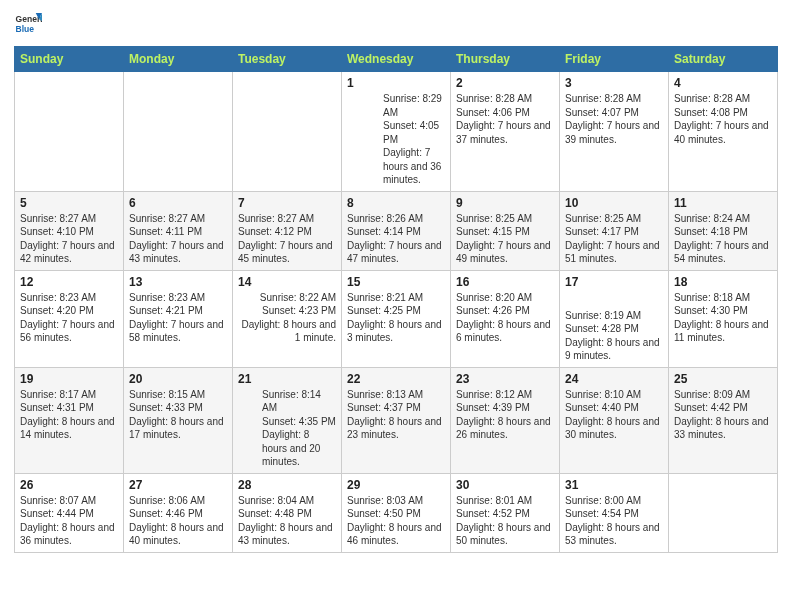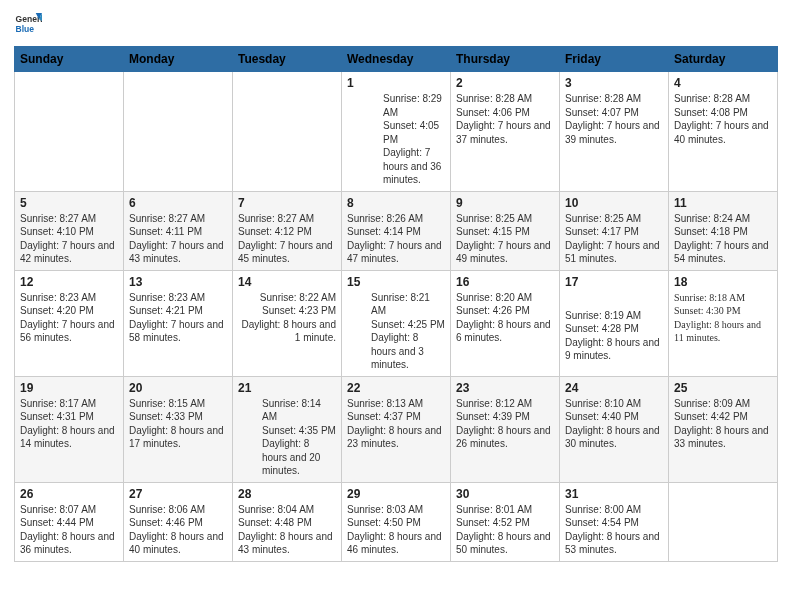--- a/index.html
+++ b/index.html
@@ -42,21 +42,21 @@
       font-size: 13px;
       color: #555;
     }
     .calendar-table {
       width: 100%;
       border-collapse: collapse;
       table-layout: fixed;
     }
     .calendar-table th {
       background-color: #2e6da4;
-      color: #000000;
+      color: #bef264;
       text-align: left;
       padding: 5px 5px;
       font-size: 12px;
       font-weight: bold;
       border: 1px solid #2e6da4;
     }
     .calendar-table td {
       border: 1px solid #ccc;
       vertical-align: top;
       padding: 4px 5px;
@@ -202,39 +202,39 @@
 Daylight: 7 hours and 58 minutes.</div>
           </td>
           <td>
             <span class="day-number">14</span>
             <div class="day-info" style="white-space: pre-wrap; text-align: right;">Sunrise: 8:22 AM
 Sunset: 4:23 PM
 Daylight: 8 hours and 1 minute.</div>
           </td>
           <td>
             <span class="day-number">15</span>
-            <div class="day-info" style="white-space: pre-wrap; margin-left: 24px;">Sunrise: 8:21 AM
+            <div class="day-info" style="white-space: pre-wrap;">Sunrise: 8:21 AM
 Sunset: 4:25 PM
 Daylight: 8 hours and 3 minutes.</div>
           </td>
           <td>
             <span class="day-number">16</span>
             <div class="day-info" style="white-space: pre-wrap;">Sunrise: 8:20 AM
 Sunset: 4:26 PM
 Daylight: 8 hours and 6 minutes.</div>
           </td>
           <td>
             <span class="day-number">17</span>
             <div class="day-info" style="white-space: pre-wrap; margin-top: 20px;">Sunrise: 8:19 AM
 Sunset: 4:28 PM
 Daylight: 8 hours and 9 minutes.</div>
           </td>
           <td>
             <span class="day-number">18</span>
-            <div class="day-info" style="white-space: pre-wrap; font-family: Liberation Serif, serif;">Sunrise: 8:18 AM
+            <div class="day-info" style="white-space: pre-wrap;">Sunrise: 8:18 AM
 Sunset: 4:30 PM
 Daylight: 8 hours and 11 minutes.</div>
           </td>
         </tr>
         <tr>
           <td>
             <span class="day-number">19</span>
             <div class="day-info" style="white-space: pre-wrap;">Sunrise: 8:17 AM
 Sunset: 4:31 PM
 Daylight: 8 hours and 14 minutes.</div>

